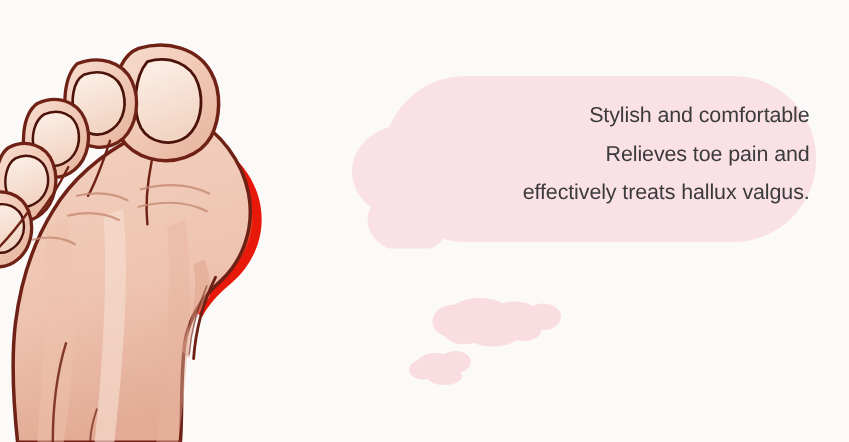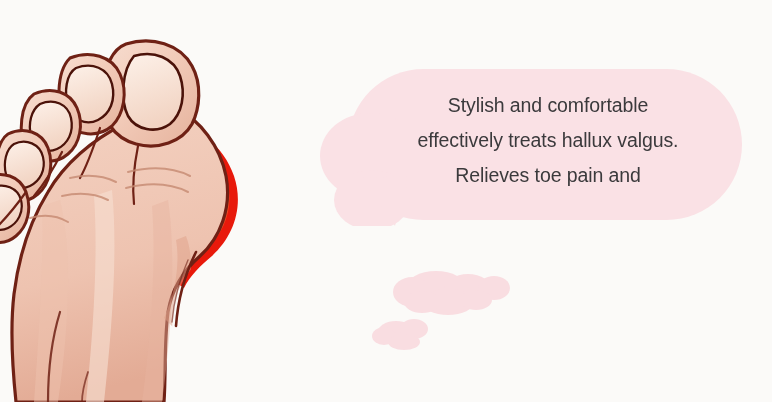--- a/index.html
+++ b/index.html
@@ -25,21 +25,21 @@
   
   #speech-bubble {
     position:absolute;
     left:300px; top:58px;
     width:442px; height:168px;
   }
   #bubble-text {
     position:absolute;
     left:60px; top:30px;
     width:376px;
-    text-align:center;
+    text-align:right;
     color:#3b3a3c;
     font-size:19.5px;
     line-height:35px;
     letter-spacing:-0.1px;
     font-family:"Liberation Sans", sans-serif;
   }
   #bubble-text .line { display:block; white-space:nowrap; }
 
   
   #thought-puffs {
@@ -223,22 +223,22 @@
         <ellipse cx="70" cy="98" rx="50" ry="43"></ellipse>
 
         <ellipse cx="72" cy="142" rx="38" ry="30"></ellipse>
 
         <path d="M 62 120 L 95 168 L 108 118 Z"></path>
       </g>
     </svg>
 
     <div id="bubble-text">
       <span class="line">Stylish and comfortable</span>
+      <span class="line">Relieves toe pain and</span>
       <span class="line">effectively treats hallux valgus.</span>
-      <span class="line">Relieves toe pain and</span>
     </div>
   </div>
 
   <div id="thought-puffs">
     <svg width="160" height="100" viewBox="0 0 160 100" xmlns="http://www.w3.org/2000/svg">
       <g fill="#f9dde1">
 
         <g>
           <ellipse cx="66" cy="30" rx="30" ry="17"></ellipse>
           <ellipse cx="42" cy="34" rx="19" ry="15"></ellipse>

